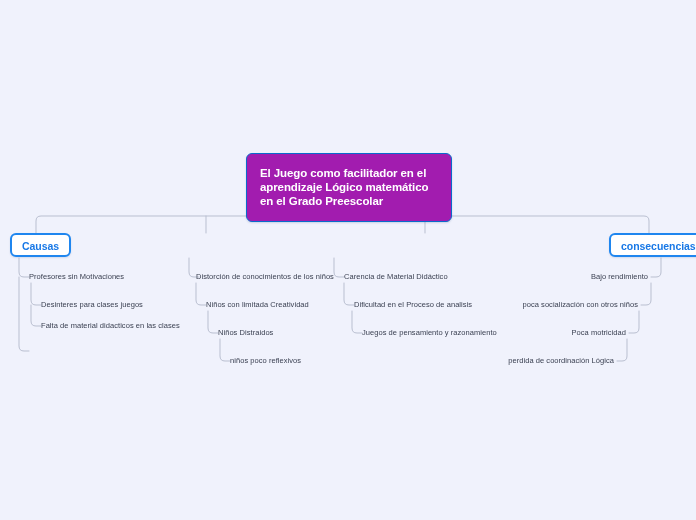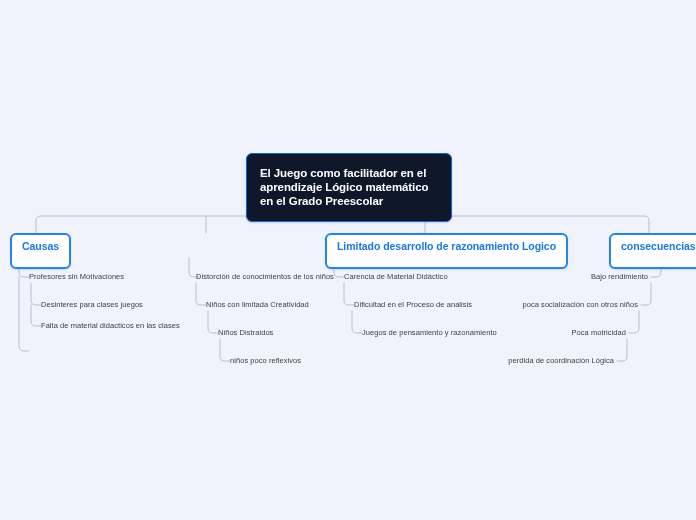--- a/index.html
+++ b/index.html
@@ -27,21 +27,21 @@
     pointer-events: none;
   }
 
   
   .root-node {
     position: absolute;
     left: 246px;
     top: 153px;
     width: 206px;
     box-sizing: border-box;
-    background: #0f172a;
+    background: #a21caf;
     border: 1px solid #0a6acb;
     border-radius: 6px;
     padding: 12px 12px 13px 13px;
     color: #ffffff;
     font-size: 11.5px;
     font-weight: bold;
     line-height: 14px;
     letter-spacing: -0.1px;
     box-shadow: 0 1px 2px rgba(20,60,120,0.18);
   }
@@ -51,21 +51,21 @@
     position: absolute;
     box-sizing: border-box;
     background: #ffffff;
     border: 2px solid #1f86ef;
     border-radius: 6px;
     color: #1878e6;
     font-size: 10.5px;
     font-weight: bold;
     text-align: center;
     line-height: 13px;
-    padding: 5px 10px 14px 10px;
+    padding: 5px 10px 2px 10px;
     letter-spacing: -0.05px;
     white-space: nowrap;
     box-shadow: 0 1px 2px rgba(20,60,120,0.13);
   }
   .branch-causas       { left: 10px;  top: 233px; }
   .branch-efectos      { left: 180px; top: 233px; }
   .branch-limitado     { left: 325px; top: 233px; }
   .branch-consecuencias{ left: 609px; top: 233px; }
 
   
@@ -114,21 +114,20 @@
       <path d="M639,311 L639,328 Q639,333 634,333 L629,333"></path>
       <path d="M627,339 L627,356 Q627,361 622,361 L617,361"></path>
     </g>
   </svg>
 
   <div class="root-node">El Juego como facilitador en el aprendizaje Lógico matemático en el Grado Preescolar</div>
 
   <div class="branch-node branch-causas">Causas</div>
 
 
-  <div class="branch-node branch-limitado">Limitado desarrollo de razonamiento Logico</div>
 
   <div class="branch-node branch-consecuencias">consecuencias</div>
 
   <div class="leaf" style="left:29px; top:272px;">Profesores sin Motivaciones</div>
   <div class="leaf" style="left:41px; top:300px;">Desinteres para clases juegos</div>
   <div class="leaf" style="left:41px; top:321px;">Falta de material didacticos en las clases</div>
 
   <div class="leaf" style="left:196px; top:272px;">Distorción de conocimientos de los niños</div>
   <div class="leaf" style="left:206px; top:300px;">Niños con limitada Creatividad</div>
   <div class="leaf" style="left:218px; top:328px;">Niños Distraidos</div>

